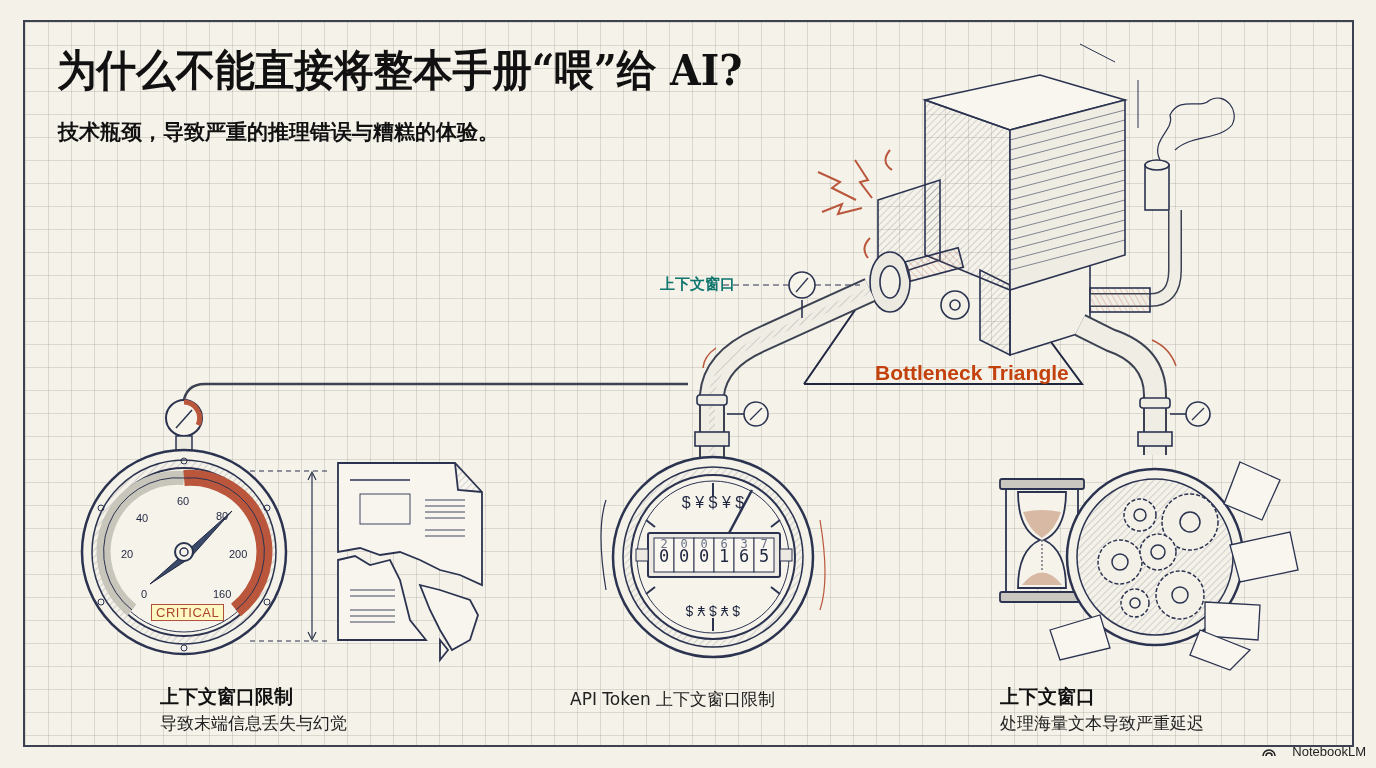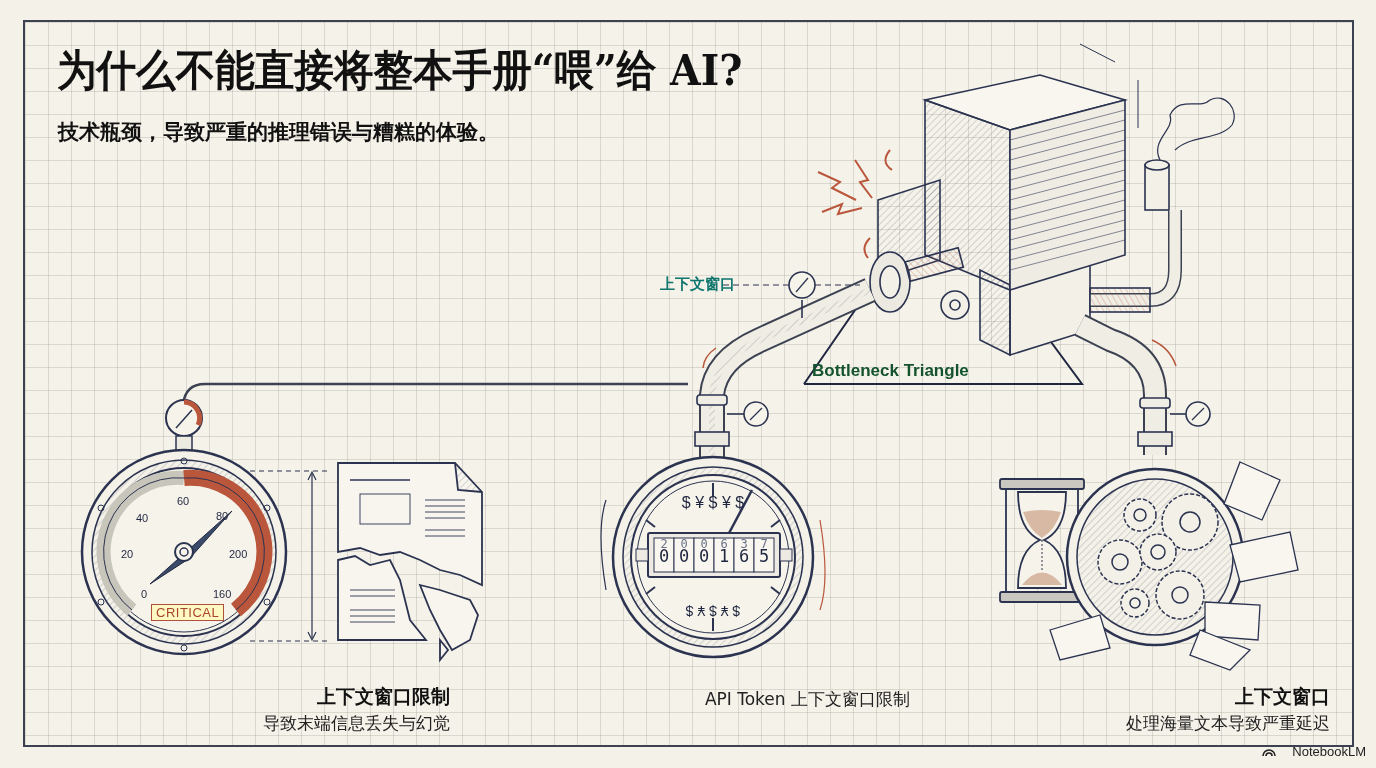--- a/index.html
+++ b/index.html
@@ -7,22 +7,22 @@
   .frame{position:absolute;left:23px;top:20px;width:1327px;height:723px;border:2px solid #3c4252;
     background-color:#f5f2e9;
     background-image:
       linear-gradient(to right, rgba(120,120,110,0.22) 1px, transparent 1px),
       linear-gradient(to bottom, rgba(120,120,110,0.22) 1px, transparent 1px);
     background-size:23px 23px;background-position:0 0;}
   .title{position:absolute;left:57px;top:42px;font-family:"DejaVu Serif","Liberation Serif",serif;font-weight:bold;font-size:43px;letter-spacing:0px;color:#111;white-space:nowrap;transform:scaleX(0.92);transform-origin:left top;}
   .subtitle{position:absolute;left:58px;top:116px;width:560px;font-size:21px;line-height:33px;color:#111;font-weight:bold;}
   .subtitle span{display:block;white-space:nowrap;}
   .label-ctx{position:absolute;left:660px;top:275px;font-size:15px;font-weight:bold;color:#0f766e;}
-  .label-bt{position:absolute;left:812px;top:361px;font-size:17px;font-weight:bold;color:#14532d;font-family:"Liberation Sans",sans-serif;}
-  .cap{position:absolute;text-align:right;}
+  .label-bt{position:absolute;left:875px;top:361px;font-size:21px;font-weight:bold;color:#c2410c;font-family:"Liberation Sans",sans-serif;}
+  .cap{position:absolute;text-align:left;}
   .cap .h{font-size:19px;font-weight:bold;color:#111;line-height:24px;}
   .cap .s{font-size:17px;color:#222;line-height:26px;margin-top:2px;}
   .cap1{left:160px;width:290px;top:684px;}
   .cap2{left:570px;width:340px;top:684px;}
   .cap3{left:1000px;width:330px;top:684px;}
   .brand{position:absolute;right:10px;top:744px;font-size:13px;color:#222;display:flex;align-items:center;gap:16px;font-family:"Liberation Sans",sans-serif;}
   svg.art{position:absolute;left:0;top:0;}
   .critical{position:absolute;left:151px;top:604px;border:1.5px solid #b0503a;color:#a8432e;font-size:13px;font-family:"Liberation Sans",sans-serif;padding:0 4px;background:#fef9c3;letter-spacing:0.5px;}
 </style>
 </head>

